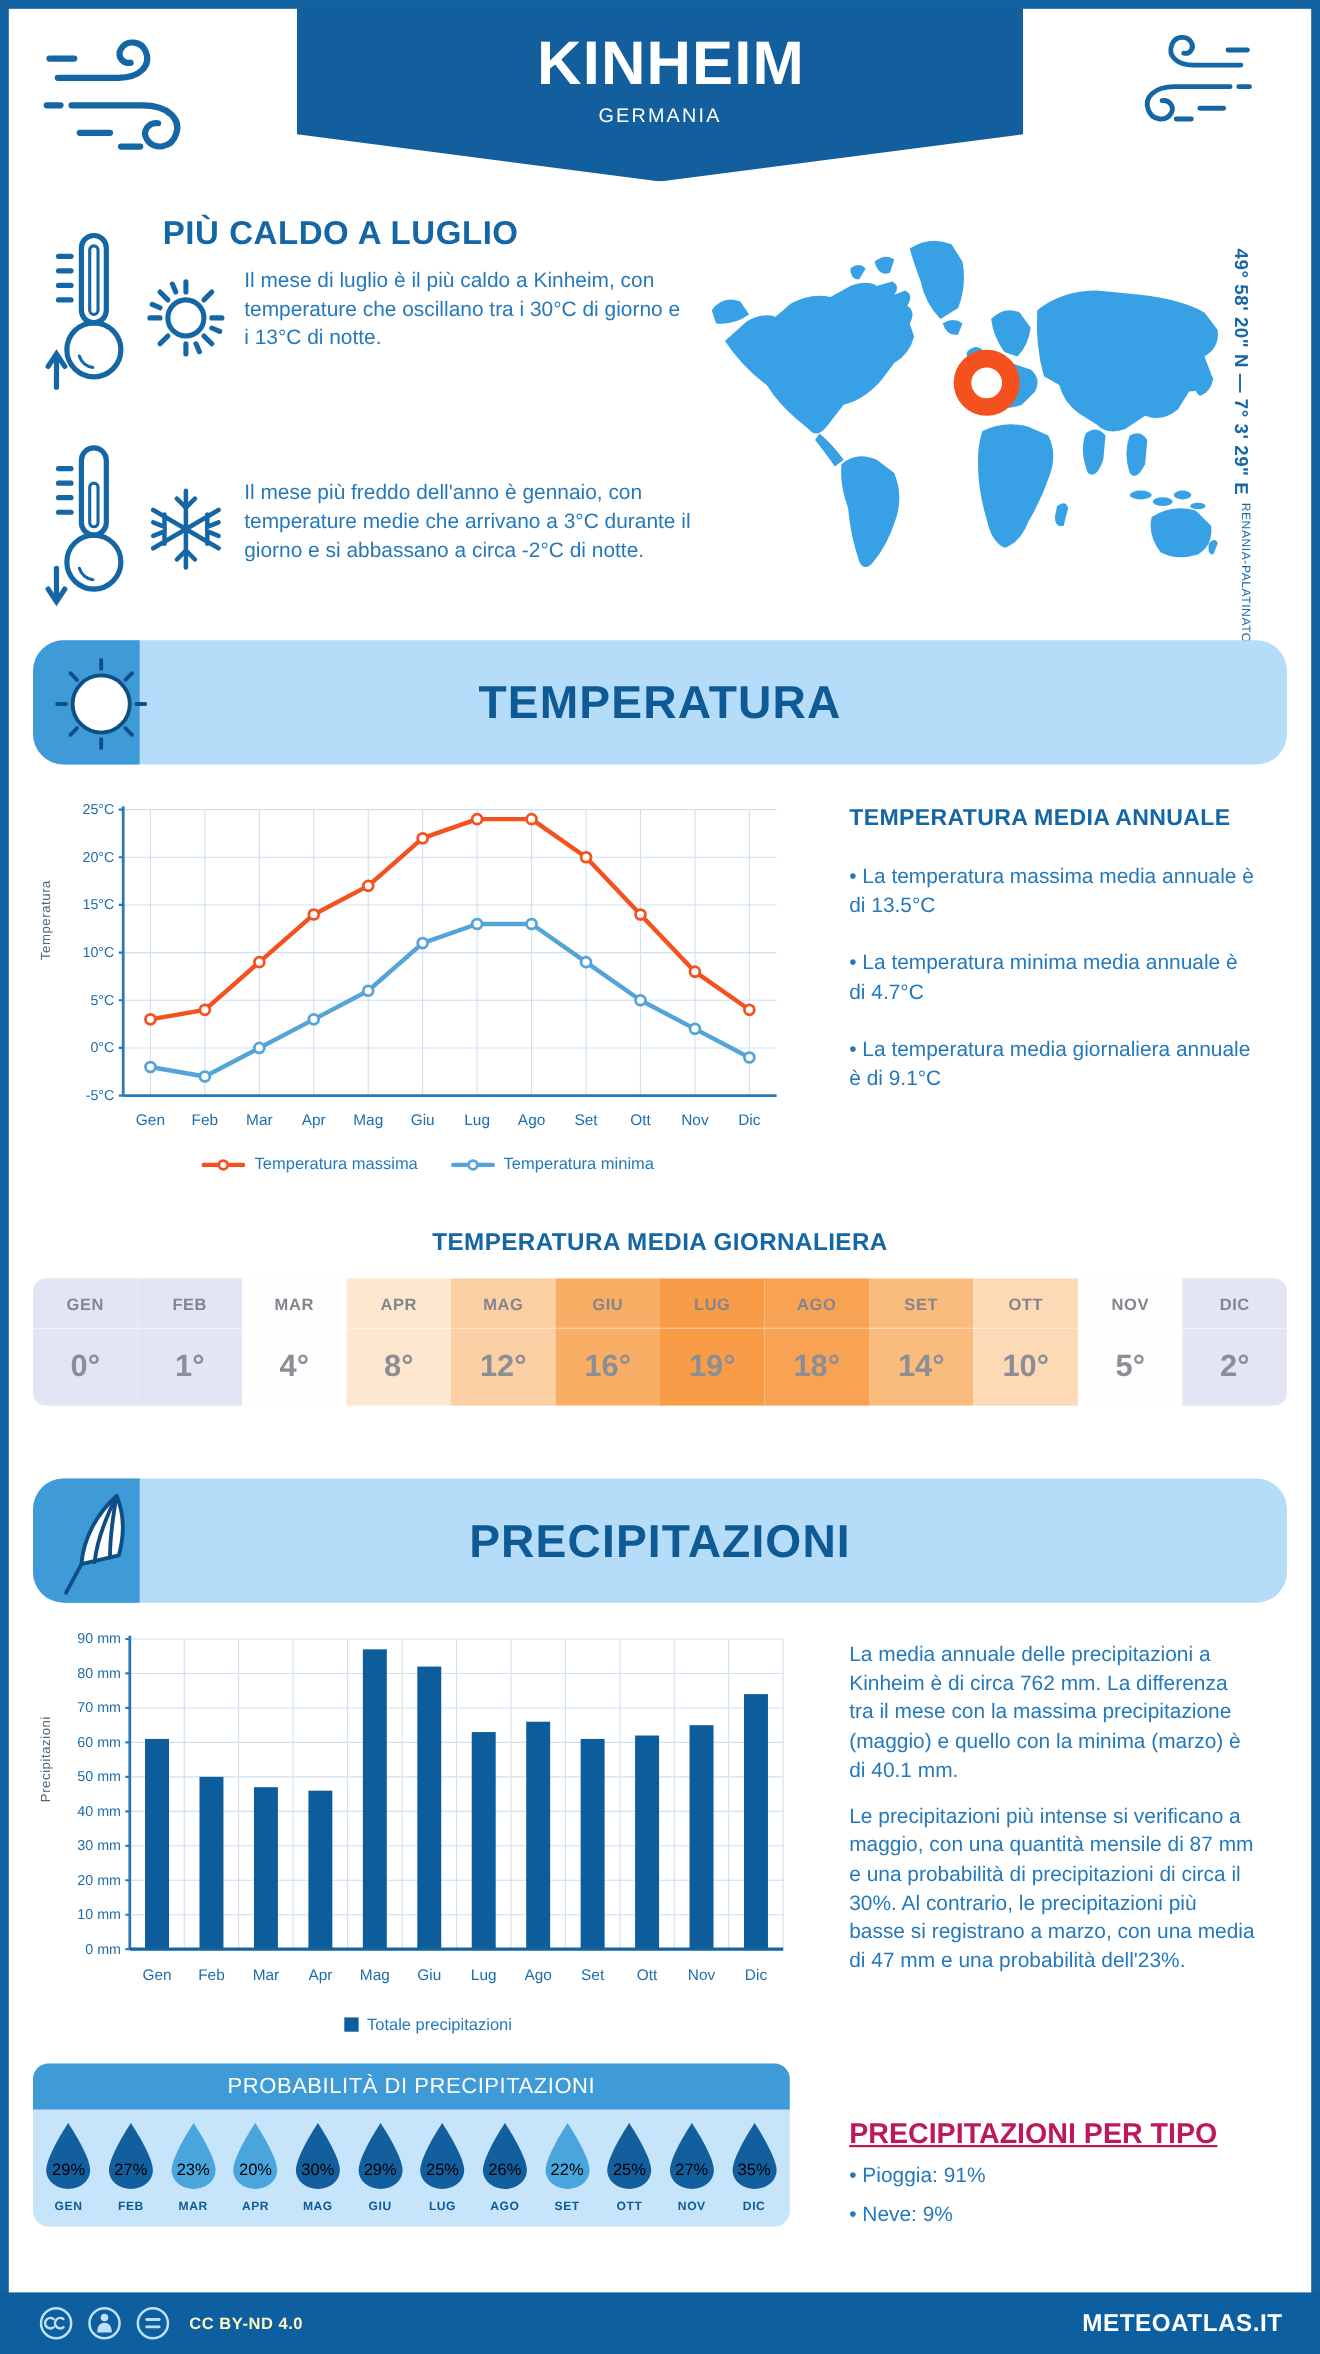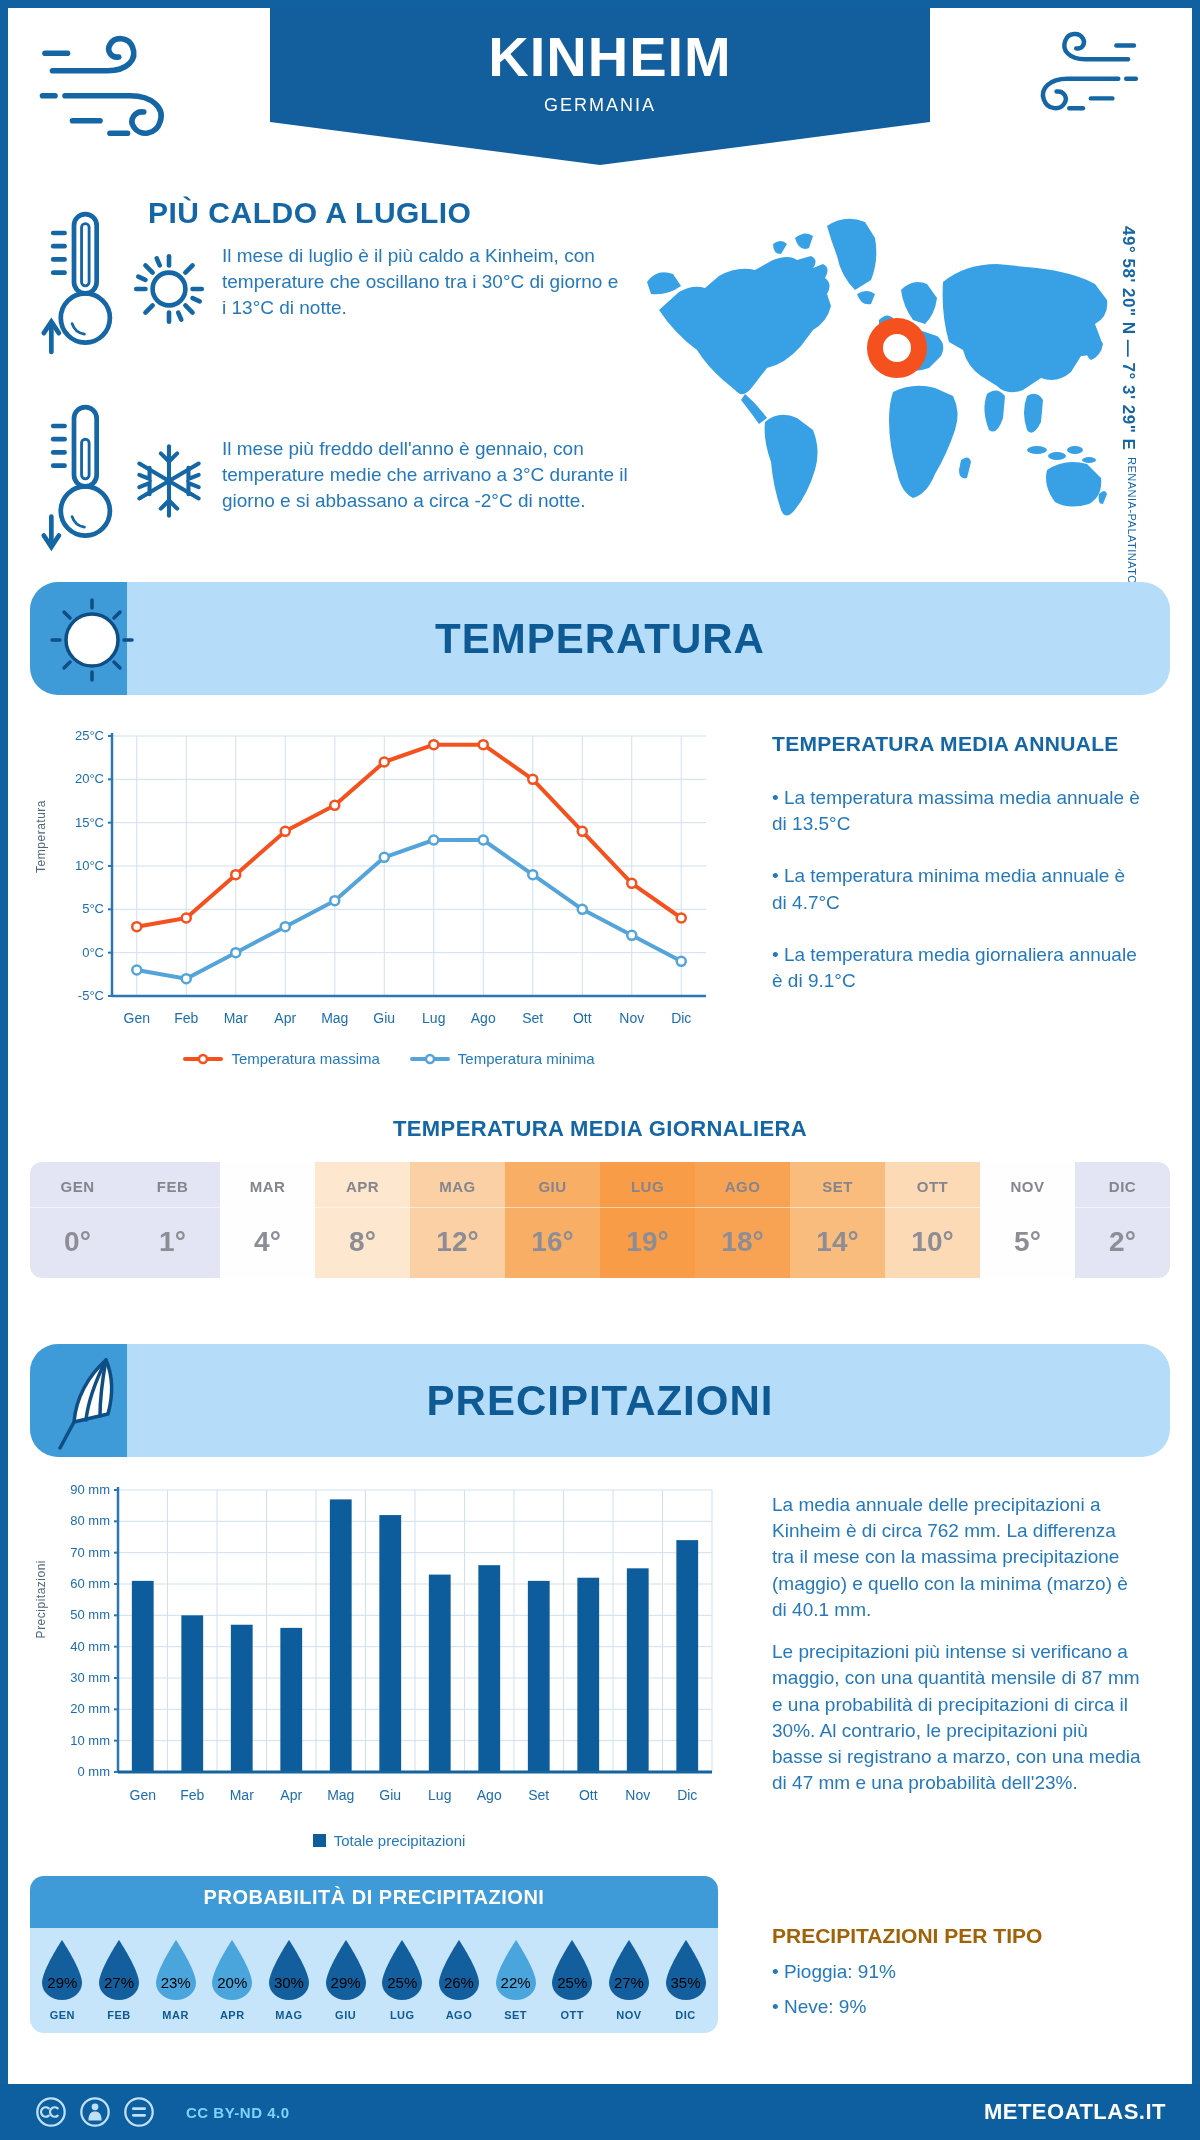--- a/index.html
+++ b/index.html
@@ -54,38 +54,38 @@
                font-size:22px;font-weight:800;color:#1566a4;letter-spacing:.4px;}
   .mtable{position:absolute;left:30px;top:1162px;width:1140px;display:grid;
           grid-template-columns:repeat(12,1fr);border-radius:12px;overflow:hidden;}
   .tcol{text-align:center;}
   .tcol .tm{padding:16px 0 12px 0;font-size:15px;font-weight:700;color:#85858d;letter-spacing:.5px;
             border-bottom:1px solid rgba(255,255,255,.55);}
   .tcol .tv{padding:18px 0 20px 0;font-size:28px;font-weight:700;color:#8d8d95;}
 
   
   .prob{position:absolute;left:30px;top:1876px;width:688px;}
-  .prob .phead{height:52px;line-height:42px;background:#3f9ad8;border-radius:14px 14px 0 0;
-               text-align:center;color:#fff;font-size:20px;font-weight:700;letter-spacing:.5px;}
+  .prob .phead{height:42px;line-height:42px;background:#3f9ad8;border-radius:14px 14px 0 0;
+               text-align:center;color:#fff;font-size:20px;font-weight:400;letter-spacing:.5px;}
   .prob .parea{background:#c6e4fa;border-radius:0 0 14px 14px;padding:10px 4px 12px 4px;
                display:flex;justify-content:space-around;}
   .drop{position:relative;width:52px;text-align:center;}
   .drop .pct{position:absolute;left:0;right:0;top:36px;color:#000000;font-size:15px;font-weight:400;}
   .drop .dm{margin-top:3px;font-size:11px;font-weight:800;color:#0f5a94;letter-spacing:.5px;}
 
   
   .types{position:absolute;left:772px;top:1924px;width:370px;color:#2579bb;font-size:19px;}
-  .types .stitle{font-size:21px;font-weight:800;color:#a16207;}
+  .types .stitle{font-size:26px;font-weight:800;color:#be185d;text-decoration:underline;}
   .types .bullet{margin-top:13px;}
 
   
   .footer{position:absolute;left:0;top:2084px;width:1200px;height:56px;background:#0e5f9f;z-index:60;
           display:flex;align-items:center;justify-content:space-between;padding:0 34px;box-sizing:border-box;}
   .fleft{display:flex;align-items:center;gap:10px;}
-  .flabel{color:#7dd3fc;font-weight:800;font-size:15px;letter-spacing:.5px;margin-left:20px;}
+  .flabel{color:#fef9c3;font-weight:800;font-size:15px;letter-spacing:.5px;margin-left:6px;}
   .fsite{color:#fff;font-weight:800;font-size:22px;letter-spacing:.5px;}
 </style>
 </head>
 <body>
 
 <div class="page">
   <div class="page-border"></div>
 
   <svg class="windicon wind-left" width="150" height="128" viewBox="0 0 120 102">
     <g stroke="#1566a4" stroke-width="4.5" fill="none" stroke-linecap="round">

